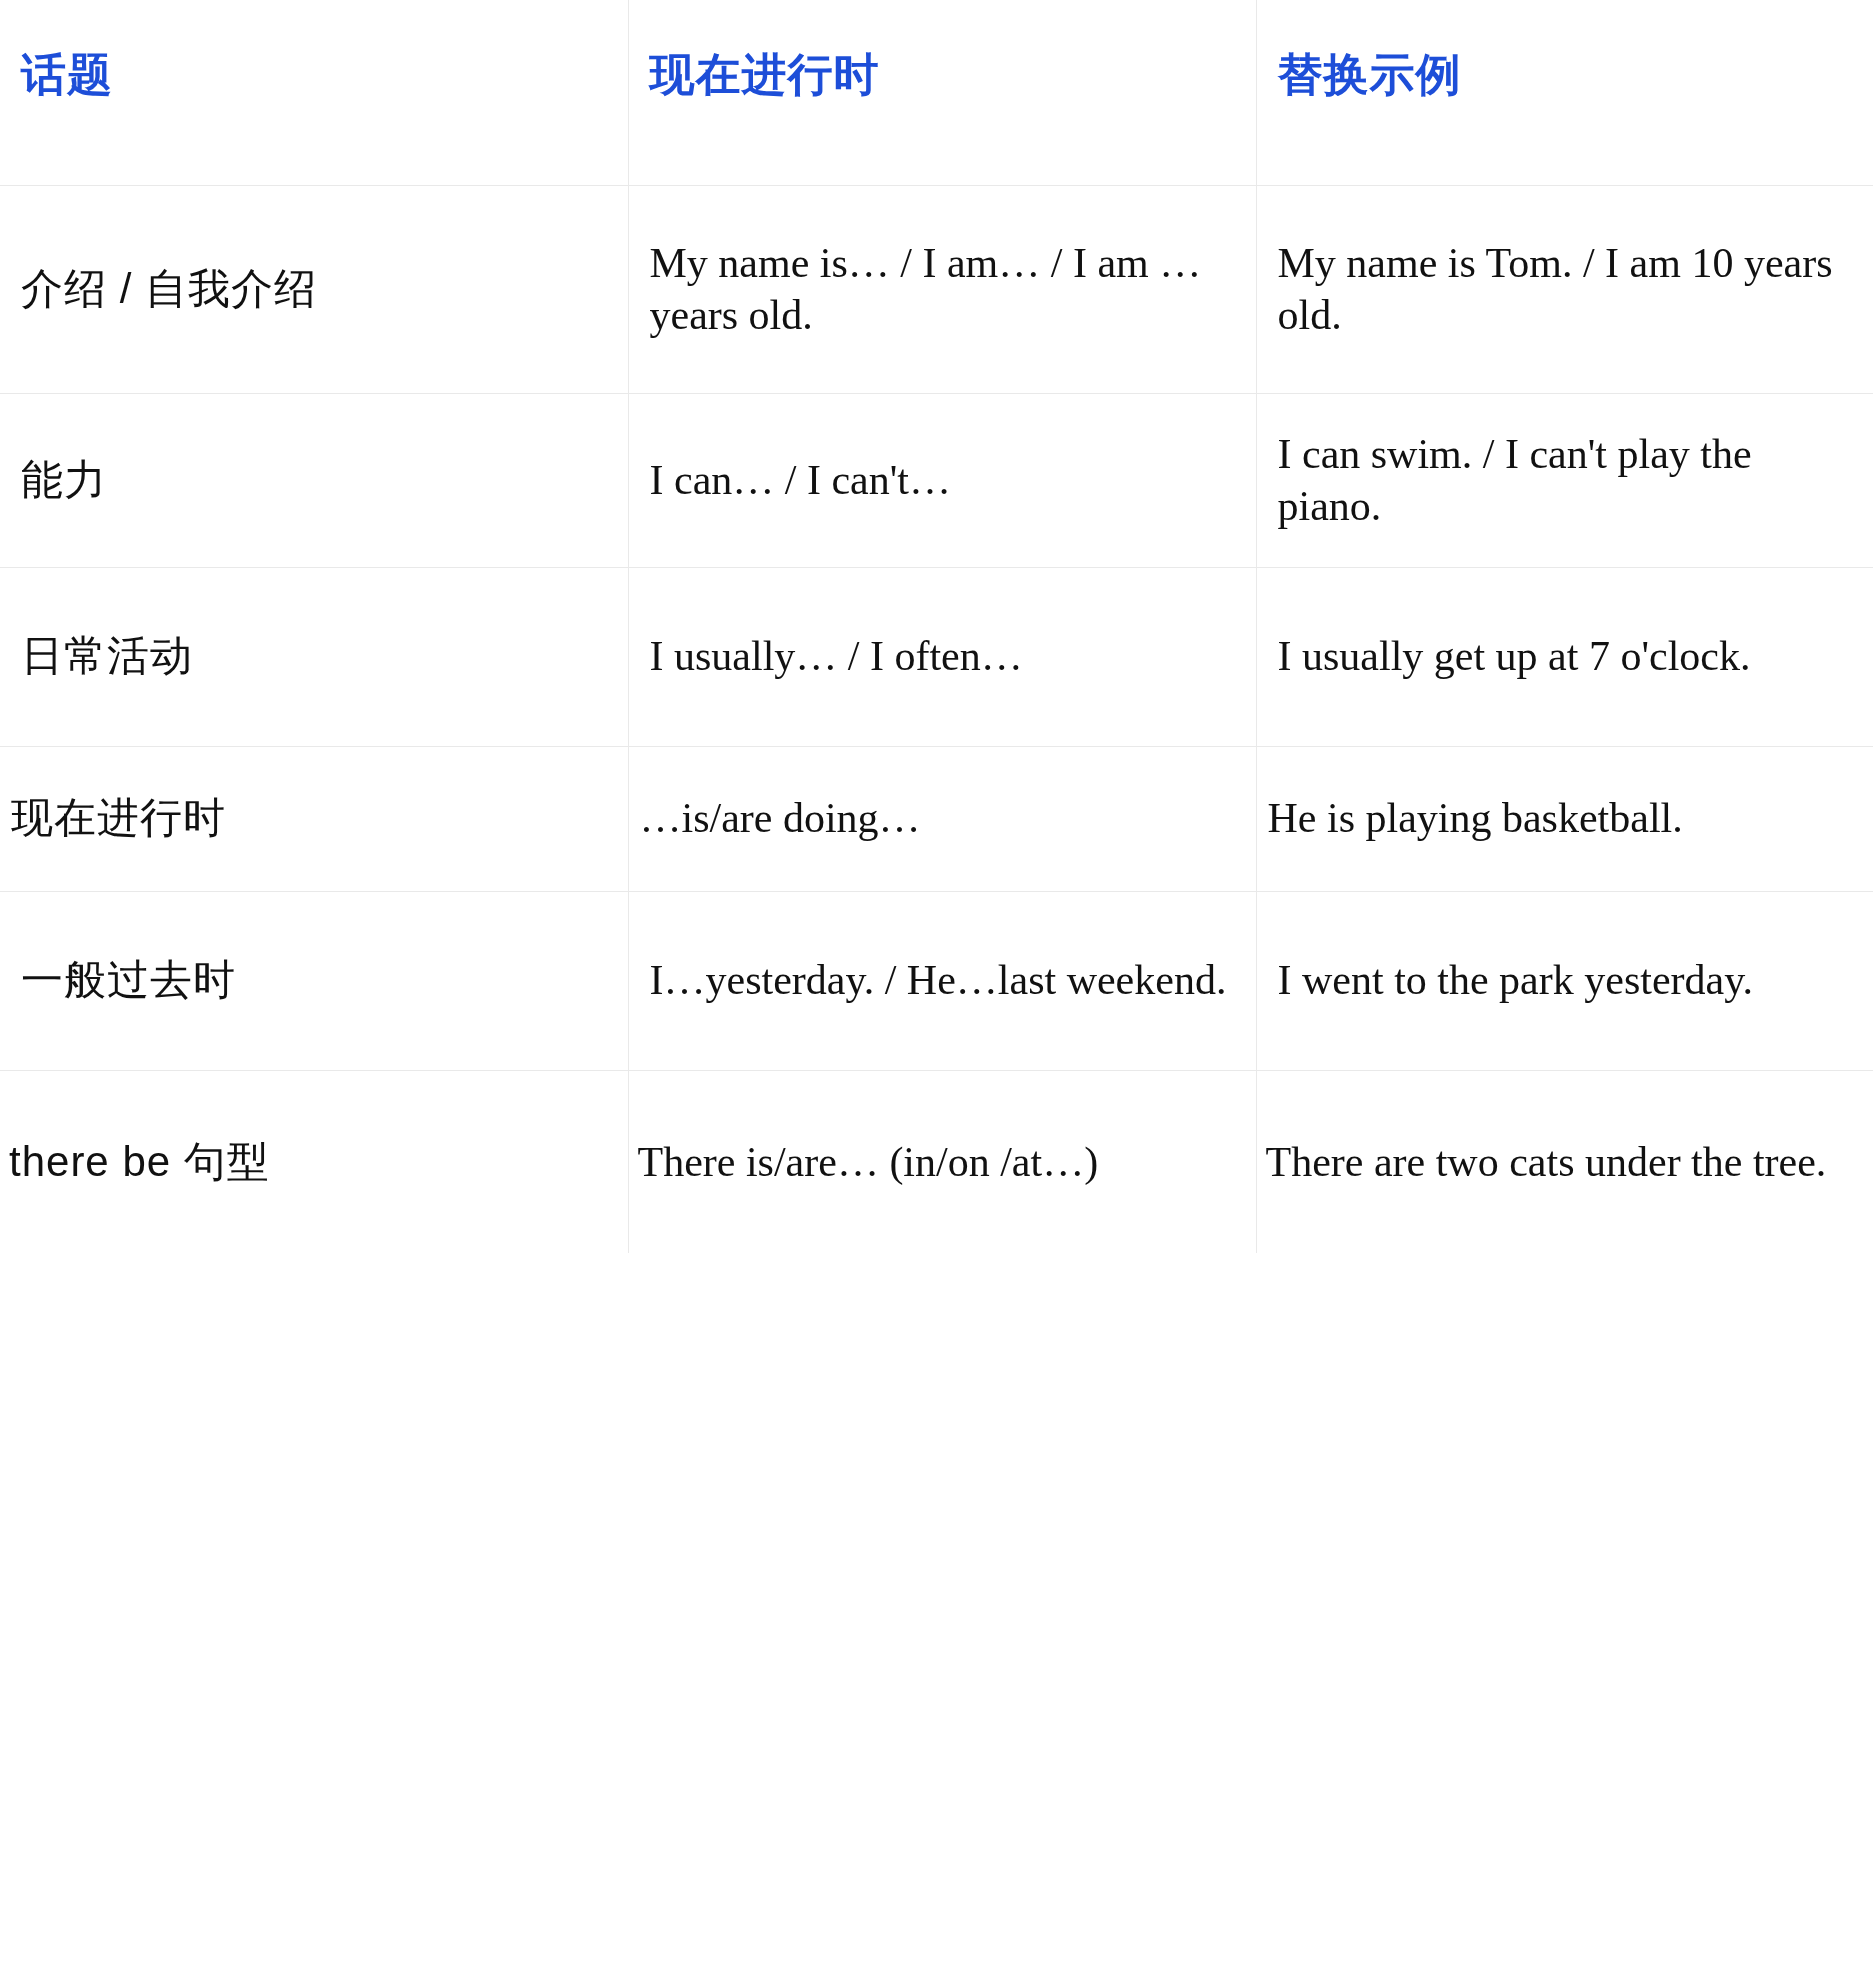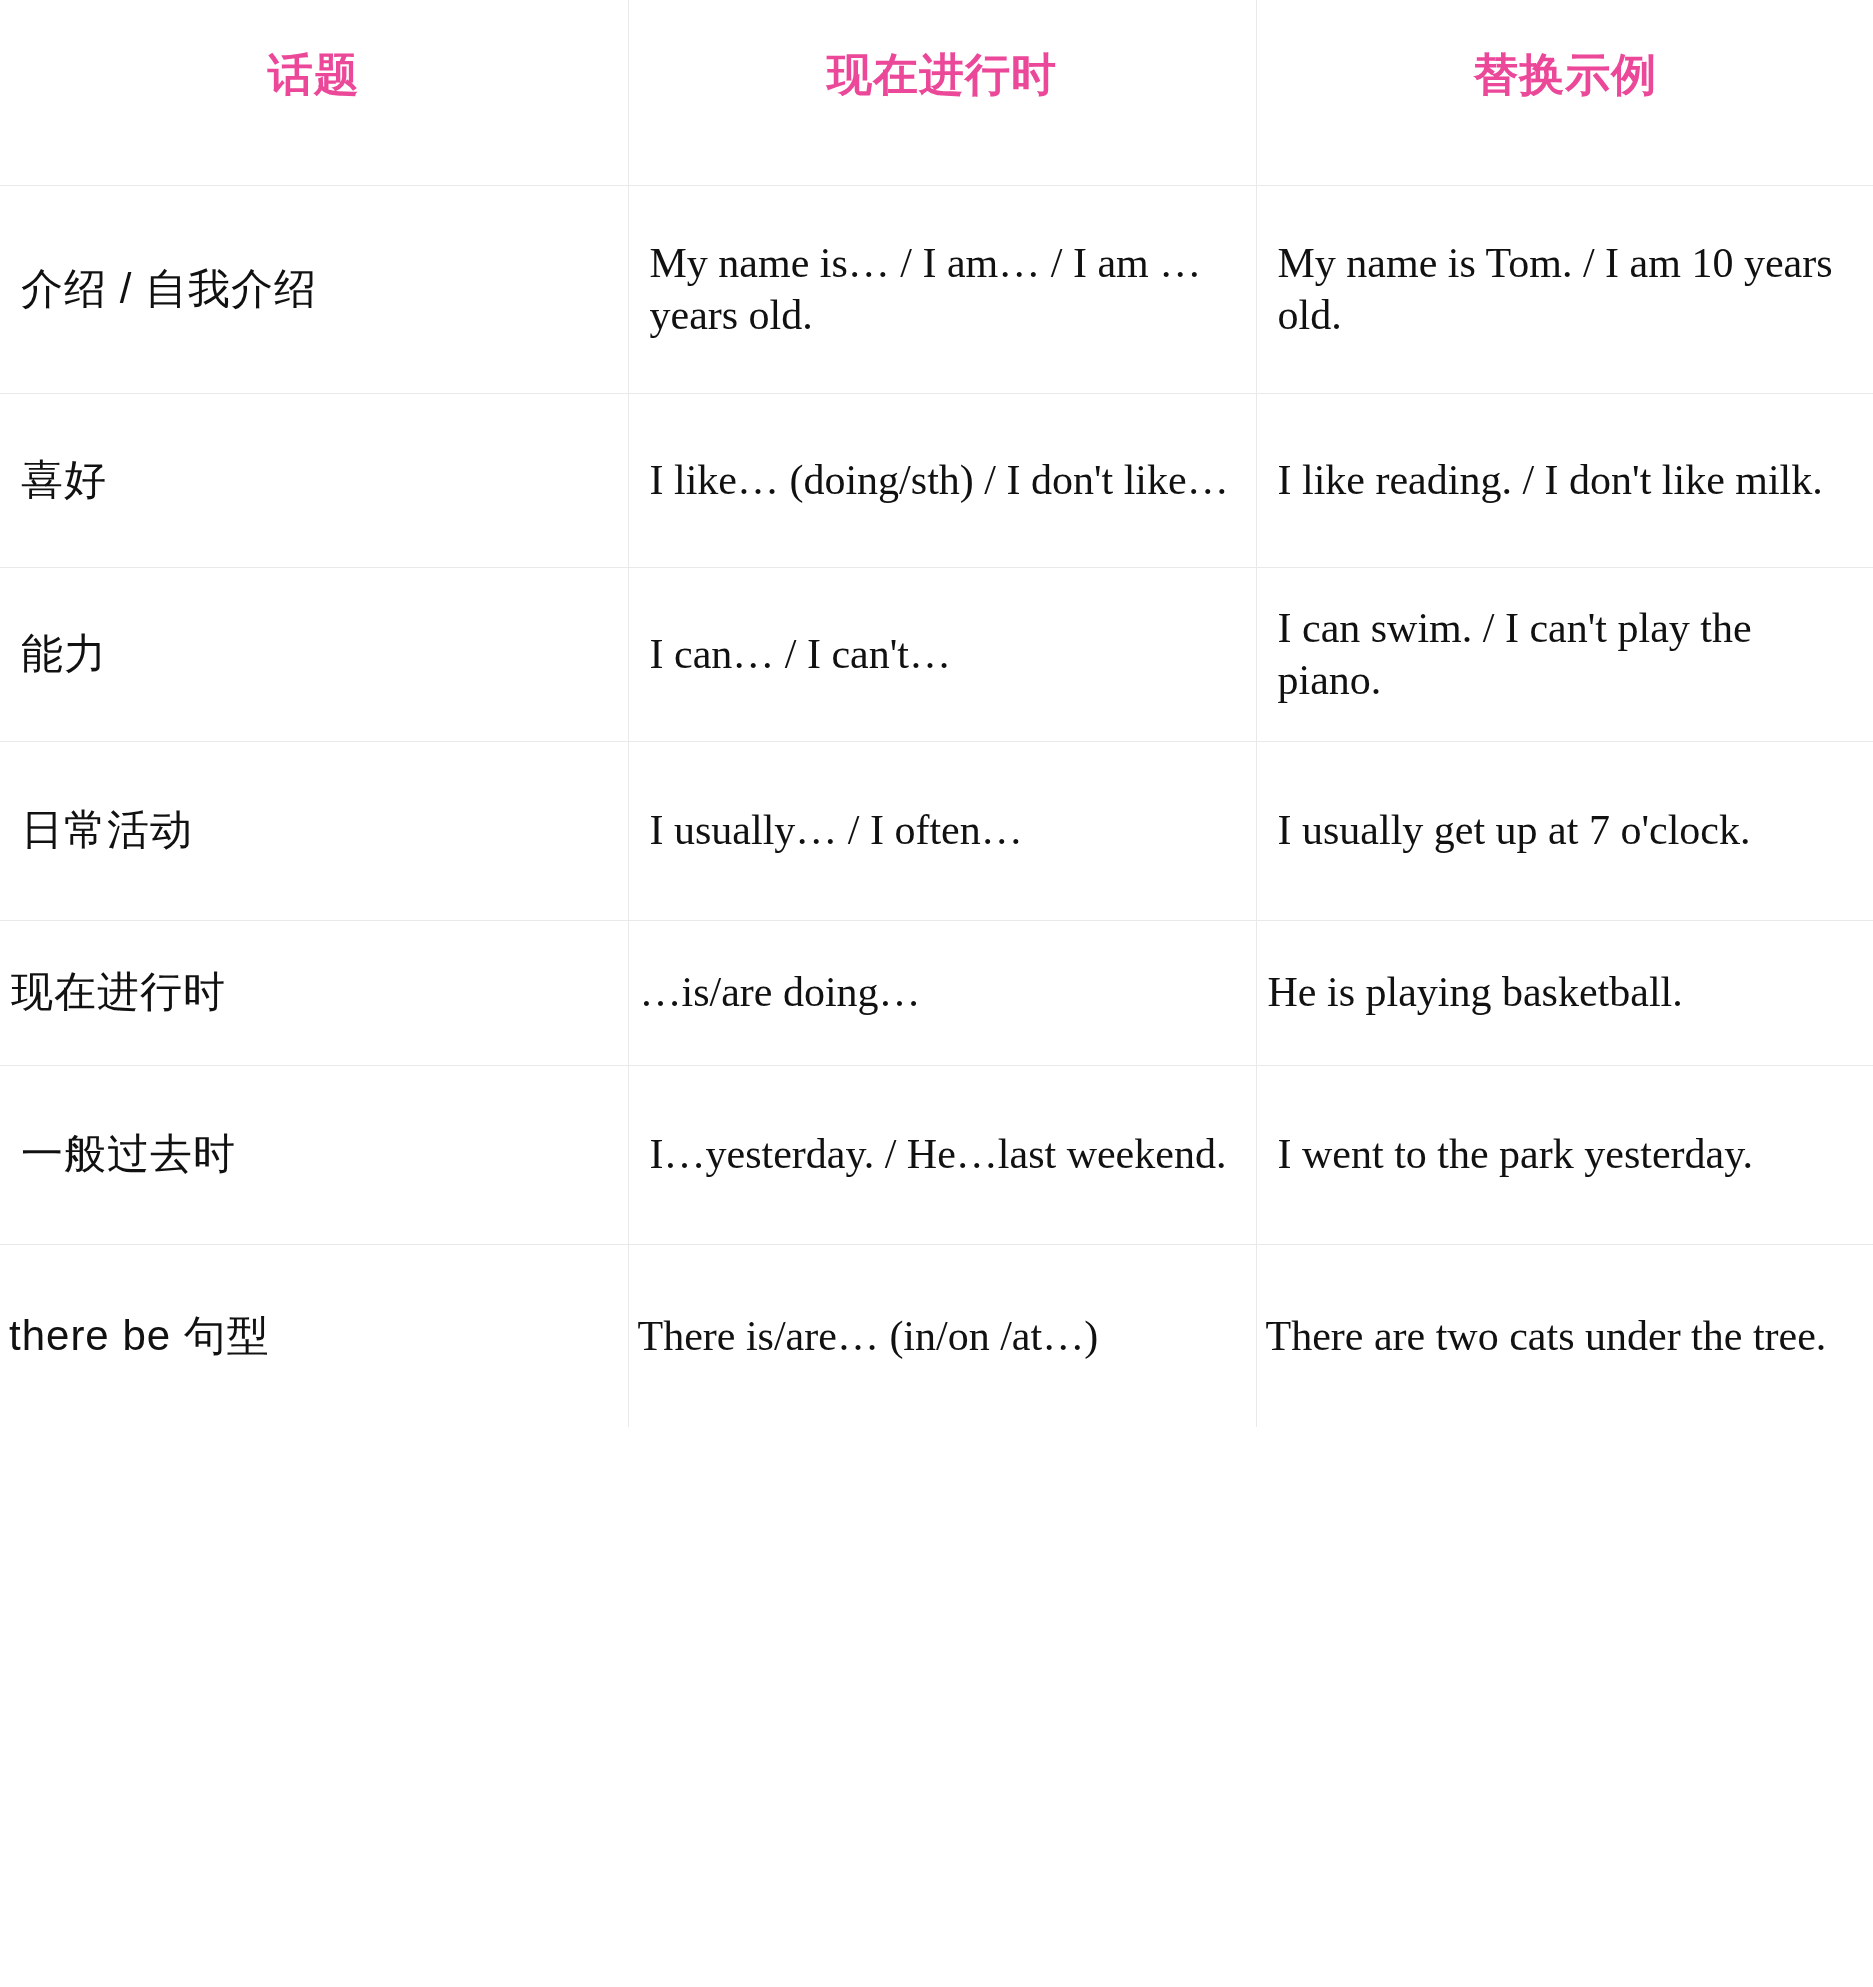--- a/index.html
+++ b/index.html
@@ -42,26 +42,26 @@
     box-sizing: border-box;
   }
 
   table.grid th:last-child,
   table.grid td:last-child {
     border-right: none;
   }
 
   table.grid thead th {
     height: 185px;
-    text-align: center;
+    text-align: left;
     font-family: "Liberation Sans", sans-serif;
     font-weight: bold;
     font-size: 45px;
     letter-spacing: 1px;
-    color: #ec4899;
+    color: #1d4ed8;
     padding-top: 0;
     padding-bottom: 35px;
     vertical-align: middle;
   }
 
   table.grid tbody td {
     font-size: 42px;
     line-height: 1.24;
     color: #111111;
   }
@@ -109,25 +109,20 @@
         <th>现在进行时</th>
         <th>替换示例</th>
       </tr>
     </thead>
     <tbody>
       <tr class="r0">
         <td class="topic">介绍 / 自我介绍</td>
         <td class="pattern">My name is… / I am… / I am … years old.</td>
         <td class="example">My name is Tom. / I am 10 years old.</td>
       </tr>
-      <tr class="r1">
-        <td class="topic">喜好</td>
-        <td class="pattern">I like… (doing/sth) / I don't like…</td>
-        <td class="example">I like reading. / I don't like milk.</td>
-      </tr>
       <tr class="r2">
         <td class="topic">能力</td>
         <td class="pattern">I can… / I can't…</td>
         <td class="example">I can swim. / I can't play the piano.</td>
       </tr>
       <tr class="r3">
         <td class="topic">日常活动</td>
         <td class="pattern">I usually… / I often…</td>
         <td class="example">I usually get up at 7 o'clock.</td>
       </tr>

